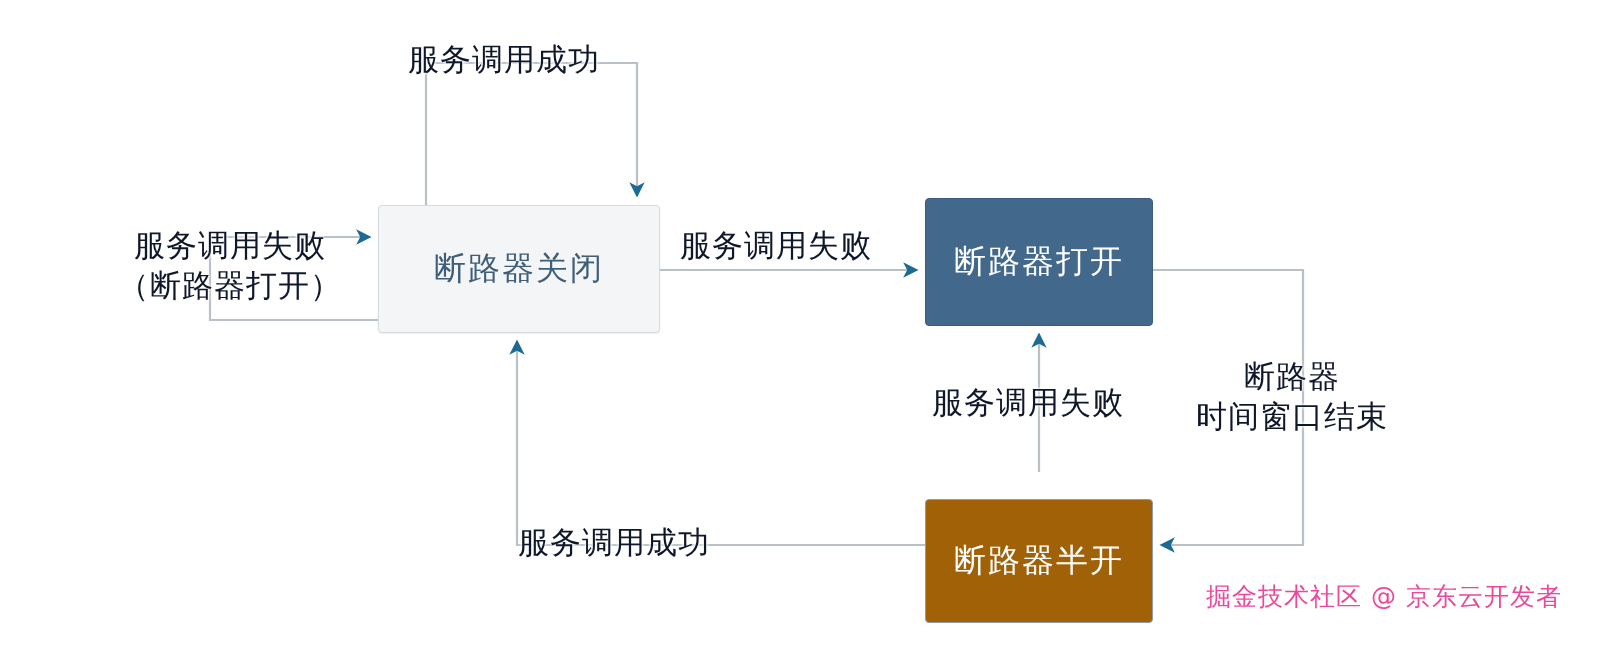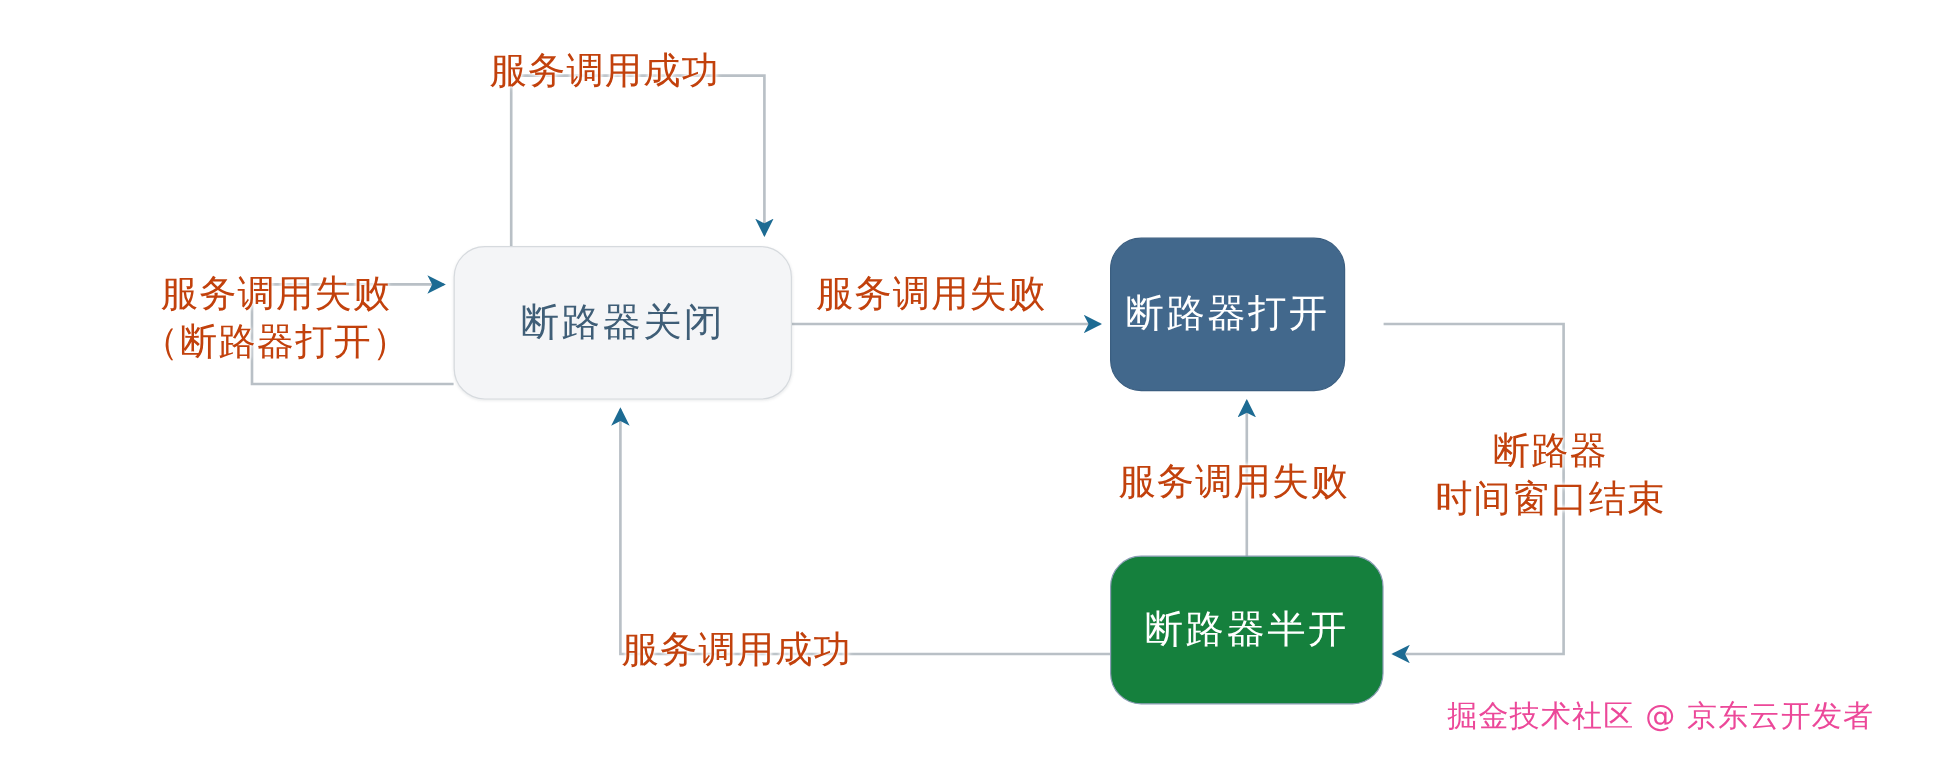--- a/index.html
+++ b/index.html
@@ -22,21 +22,21 @@
     left: 0;
     top: 0;
     width: 1620px;
     height: 650px;
   }
 
   
   .state-node {
     position: absolute;
     box-sizing: border-box;
-    border-radius: 26px;
+    border-radius: 4px;
     display: flex;
     align-items: center;
     justify-content: center;
     text-align: center;
     letter-spacing: 2px;
   }
   .state-node .state-label {
     font-size: 32px;
     line-height: 1.1;
     white-space: nowrap;
@@ -51,45 +51,45 @@
     border: 1.5px solid #d6dade;
     box-shadow: 0 1px 2px rgba(80,90,100,0.10);
   }
   #node-closed .state-label {
     color: #3f5e77;
   }
 
   #node-open {
     left: 925px;
     top: 198px;
-    width: 196px;
+    width: 228px;
     height: 128px;
     background: #42688c;
     border: 1.5px solid #3b5e80;
   }
   #node-open .state-label {
     color: #ffffff;
   }
 
   #node-halfopen {
     left: 925px;
-    top: 463px;
+    top: 499px;
     width: 228px;
     height: 124px;
-    background: #15803d;
+    background: #a16207;
     border: 1.5px solid #8a9cb4;
   }
   #node-halfopen .state-label {
     color: #ffffff;
   }
 
   
   .edge-label {
     position: absolute;
-    color: #c2410c;
+    color: #0f172a;
     font-size: 31px;
     line-height: 1.28;
     letter-spacing: 1px;
     white-space: nowrap;
     text-align: center;
     text-shadow: 0 0 3px #ffffff, 0 0 3px #ffffff, 0 0 5px #ffffff;
   }
   .edge-label .lbl-line { display: block; }
 
   #label-success-top      { left: 408px; top: 40px;  }

